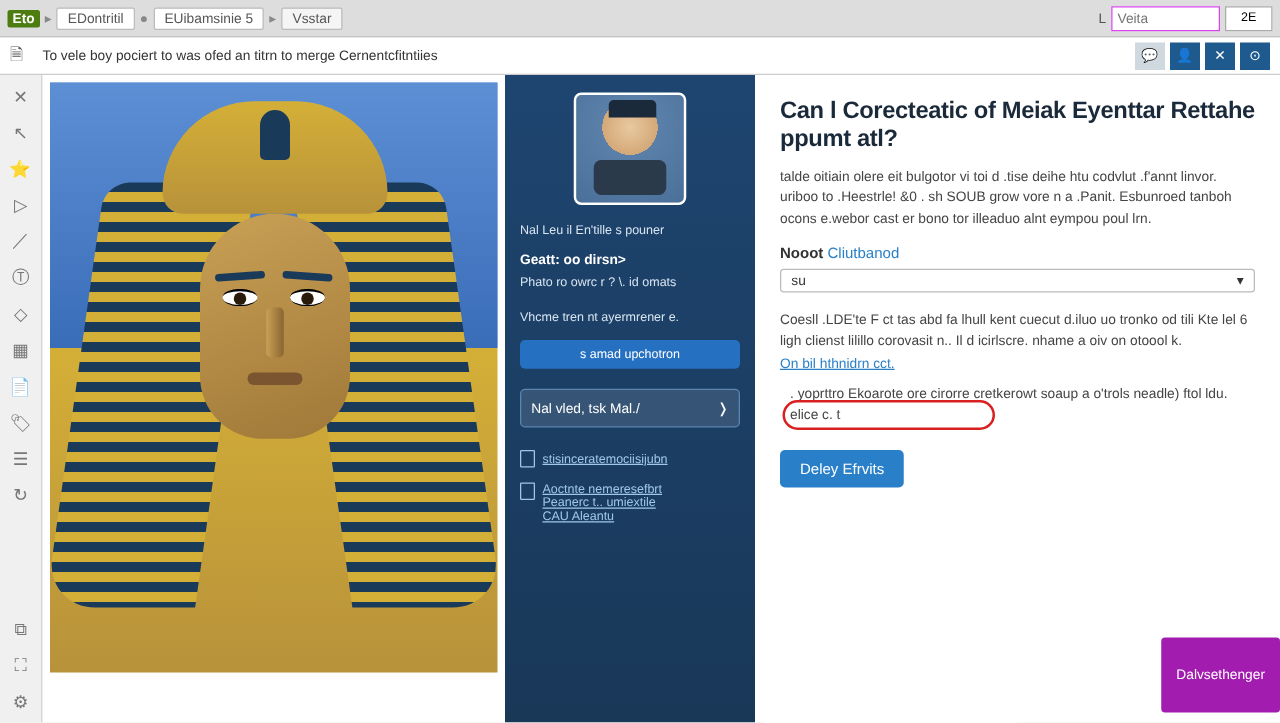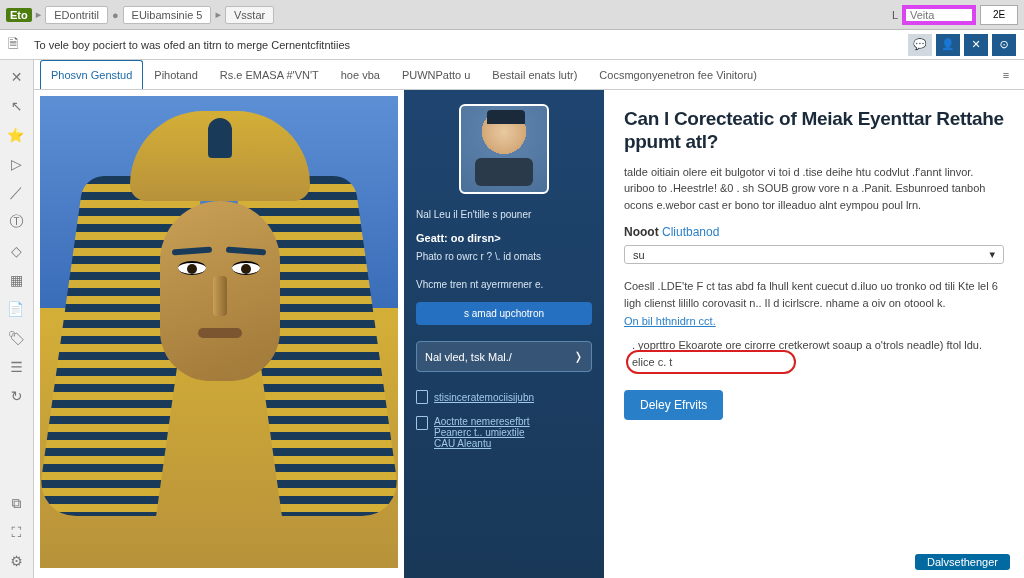--- a/index.html
+++ b/index.html
@@ -2,21 +2,21 @@
 <html><head>
 <meta charset="utf-8">
 <style>
 * { margin: 0; padding: 0; box-sizing: border-box; font-family: Arial, sans-serif; }
 body { width: 1024px; height: 578px; background: #e8e8e8; overflow: hidden; }
 
 .topbar { height: 30px; background: #ddd; display: flex; align-items: center; padding: 0 6px; gap: 6px; border-bottom: 1px solid #bbb; }
 .topbar-left { display: flex; align-items: center; gap: 4px; font-size: 11px; color: #555; }
 .topbar-tab { background: #fff; border: 1px solid #bbb; padding: 2px 8px; border-radius: 2px; font-size: 11px; white-space: nowrap; }
 .topbar-search { margin-left: auto; display: flex; gap: 4px; align-items: center; }
-.topbar-search input { width: 74px; height: 20px; font-size: 11px; padding: 0 4px; border: 4px solid #d946ef; }
+.topbar-search input { width: 87px; height: 20px; font-size: 11px; padding: 0 4px; border: 1px solid #d946ef; }
 .topbar-btn { width: 38px; height: 20px; background: #fff; border: 1px solid #aaa; font-size: 10px; display: flex; align-items: center; justify-content: center; }
 
 .secondbar { height: 30px; background: #fff; display: flex; align-items: center; padding: 0 8px; gap: 8px; border-bottom: 1px solid #ccc; }
 .secondbar-icon { width: 18px; font-size: 13px; color: #555; }
 .secondbar-text { font-size: 11px; color: #333; flex: 1; }
 .secondbar-right { display: flex; gap: 4px; }
 .sq-btn { width: 24px; height: 22px; background: #1e5a8e; color: #fff; border: none; display: flex; align-items: center; justify-content: center; font-size: 11px; cursor: pointer; }
 .sq-btn.light { background: #d0d8e0; color: #333; }
 
 .main { display: flex; height: 518px; }
@@ -65,21 +65,21 @@
 .r-title { font-size: 19px; font-weight: bold; color: #1a2a3a; line-height: 1.2; margin-bottom: 10px; letter-spacing: -0.3px;}
 .r-para { font-size: 11px; color: #444; line-height: 1.5; margin-bottom: 10px; }
 .r-label { font-size: 12px; color: #333; margin: 12px 0 6px; }
 .r-label span { color: #2a80c8;}
 .r-select { width: 100%; height: 19px; border: 1px solid #bbb; border-radius: 3px; padding: 0 8px; font-size: 11px; background: #fff; display: flex; align-items: center; justify-content: space-between; cursor: pointer; margin-bottom: 14px;}
 .r-sub { font-size: 11px; color: #444; line-height: 1.5; margin-bottom: 4px;}
 .r-link { color: #2a80c8; font-size: 11px; text-decoration: underline; cursor: pointer;}
 .r-bullet { font-size: 11px; color: #444; line-height: 1.5; margin: 10px 0; padding-left: 8px; position: relative;}
 .r-circle { border: 2.5px solid #d82020; border-radius: 50%; width: 170px; height: 24px; position: absolute; border-radius: 14px; }
 .r-primary-btn { background: #2a80c8; color: #fff; border: none; padding: 8px 16px; border-radius: 4px; font-size: 12px; cursor: pointer; margin-top: 10px;}
-.r-footer-btn { position: absolute; bottom: 8px; right: 14px; background: #0369a1; color: #fff; border: none; padding: 2px 12px; border-radius: 3px; font-size: 11px; cursor: pointer;}
+.r-footer-btn { position: absolute; bottom: 8px; right: 0; background: #a21caf; color: #fff; border: none; padding: 24px 12px; border-radius: 3px; font-size: 11px; cursor: pointer;}
 </style>
 </head>
 <body>
 
 <div class="topbar">
   <div class="topbar-left">
     <span style="background:#4d7c0f;color:#fff;padding:1px 4px;border-radius:2px;font-weight:bold;">Eto</span>
     <span style="color:#888">▸</span>
     <span class="topbar-tab">EDontritil</span>
     <span style="color:#888">●</span>
@@ -119,31 +119,20 @@
     <div class="sidebar-icon">🏷</div>
     <div class="sidebar-icon">☰</div>
     <div class="sidebar-icon">↻</div>
     <div style="flex:1"></div>
     <div class="sidebar-icon">⧉</div>
     <div class="sidebar-icon">⛶</div>
     <div class="sidebar-icon">⚙</div>
   </div>
 
   <div class="content">
-    <div class="tabs">
-      <div class="tab active">Phosvn Genstud</div>
-      <div class="tab">Pihotand</div>
-      <div class="tab">Rs.e EMASA #'VN'T</div>
-      <div class="tab">hoe vba</div>
-      <div class="tab">PUWNPatto u</div>
-      <div class="tab">Bestail enats lutr)</div>
-      <div class="tab">Cocsmgonyenetron fee Vinitoru)</div>
-      <div class="tabs-spacer"></div>
-      <div class="tabs-menu">≡</div>
-    </div>
 
     <div class="panels">
 
       <div class="left-panel">
         <div class="hero-img">
           <div class="sky"></div>
           <div class="headdress-left"></div>
           <div class="headdress-right"></div>
           <div class="headdress-top"></div>
           <div class="cobra"></div>

